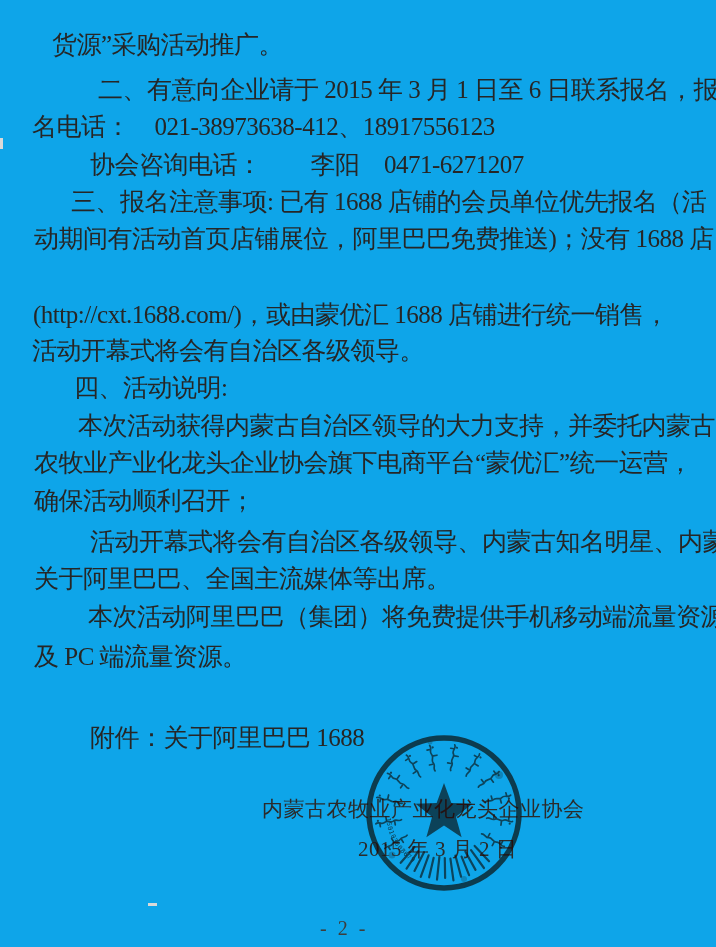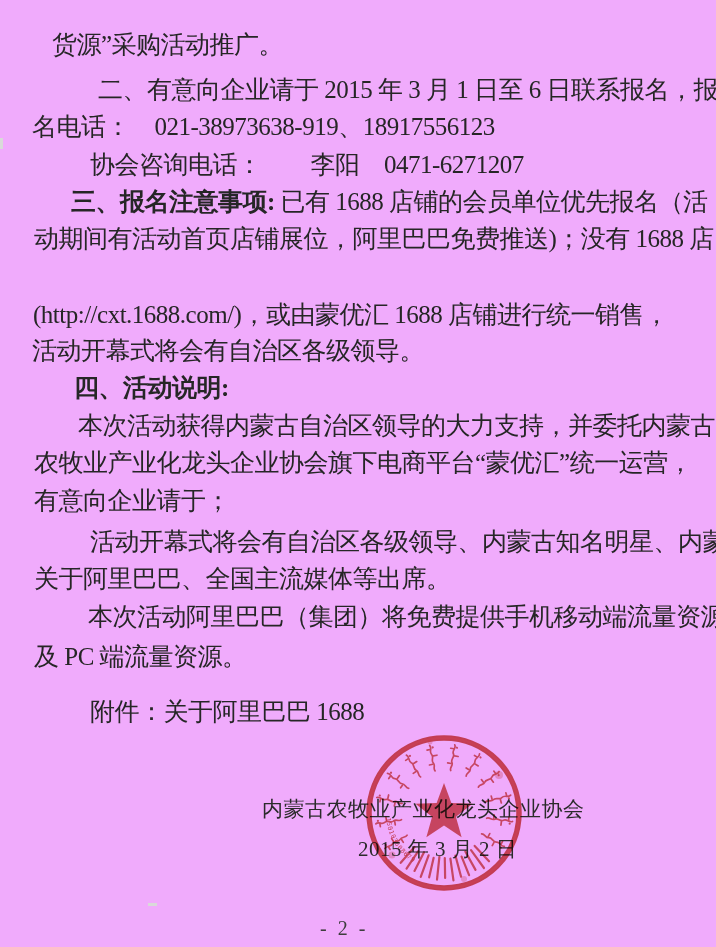--- a/index.html
+++ b/index.html
@@ -1,50 +1,50 @@
 <!DOCTYPE html>
 <html><head>
 <meta charset="utf-8">
 <style>
   html,body{margin:0;padding:0;background:#ffffff;}
   .page{
-    position:relative;width:716px;height:947px;background:#f0abfc;overflow:hidden;
+    position:relative;width:716px;height:947px;background:#0ea5e9;overflow:hidden;
     font-family:"Liberation Serif","DejaVu Serif",serif;color:#262626;
   }
   .ln{position:absolute;white-space:nowrap;font-size:25px;line-height:29px;letter-spacing:-0.5px;}
-  .ln .b{font-weight:bold;}
+  .ln .b{font-weight:normal;}
   .sig{position:absolute;white-space:nowrap;font-size:21px;line-height:25px;letter-spacing:0.5px;color:#2b2b2b;text-align:right;}
   .pagenum{position:absolute;white-space:nowrap;font-size:20px;letter-spacing:3px;color:#3d3d3d;}
   .seal{position:absolute;left:352px;top:721px;width:184px;height:184px;mix-blend-mode:multiply;opacity:0.93;}
   .speck{position:absolute;background:#d9d9d9;}
   .speck1{left:0;top:138px;width:3px;height:11px;}
   .speck2{left:148px;top:903px;width:9px;height:3px;}
 </style>
 </head>
 <body>
 
 <div class="page">
 
   <div class="ln" style="top:30px;left:52px"><span class="b"></span><span>货源”采购活动推广。</span></div>
   <div class="ln" style="top:75px;left:98px"><span class="b"></span><span>二、有意向企业请于 2015 年 3 月 1 日至 6 日联系报名，报</span></div>
-  <div class="ln" style="top:112px;left:32px"><span class="b"></span><span>名电话：　021-38973638-919、18917556123</span></div>
+  <div class="ln" style="top:112px;left:32px"><span class="b"></span><span>名电话：　021-38973638-412、18917556123</span></div>
   <div class="ln" style="top:150px;left:90px"><span class="b"></span><span>协会咨询电话：　　李阳　0471-6271207</span></div>
   <div class="ln" style="top:187px;left:71px"><span class="b">三、报名注意事项:</span><span> 已有 1688 店铺的会员单位优先报名（活</span></div>
   <div class="ln" style="top:224px;left:34px"><span class="b"></span><span>动期间有活动首页店铺展位，阿里巴巴免费推送)；没有 1688 店</span></div>
   <div class="ln" style="top:300px;left:33px"><span class="b"></span><span>(http://cxt.1688.com/)，或由蒙优汇 1688 店铺进行统一销售，</span></div>
   <div class="ln" style="top:336px;left:32px"><span class="b"></span><span>活动开幕式将会有自治区各级领导。</span></div>
   <div class="ln" style="top:373px;left:74px"><span class="b">四、活动说明:</span><span></span></div>
   <div class="ln" style="top:448px;left:34px"><span class="b"></span><span>农牧业产业化龙头企业协会旗下电商平台“蒙优汇”统一运营，</span></div>
   <div class="ln" style="top:411px;left:78px"><span class="b"></span><span>本次活动获得内蒙古自治区领导的大力支持，并委托内蒙古</span></div>
-  <div class="ln" style="top:486px;left:34px"><span class="b"></span><span>有意向企业请于；</span></div>
+  <div class="ln" style="top:486px;left:34px"><span class="b"></span><span>确保活动顺利召开；</span></div>
   <div class="ln" style="top:527px;left:90px"><span class="b"></span><span>活动开幕式将会有自治区各级领导、内蒙古知名明星、内蒙</span></div>
   <div class="ln" style="top:564px;left:34px"><span class="b"></span><span>关于阿里巴巴、全国主流媒体等出席。</span></div>
   <div class="ln" style="top:602px;left:88px"><span class="b"></span><span>本次活动阿里巴巴（集团）将免费提供手机移动端流量资源</span></div>
   <div class="ln" style="top:642px;left:34px"><span class="b"></span><span>及 PC 端流量资源。</span></div>
-  <div class="ln" style="top:697px;left:90px"><span class="b"></span><span>附件：关于阿里巴巴 1688</span></div>
+  <div class="ln" style="top:723px;left:90px"><span class="b"></span><span>附件：关于阿里巴巴 1688</span></div>
 
   <div class="sig" style="top:797px;left:262px">内蒙古农牧业产业化龙头企业协会</div>
   <div class="sig" style="top:837px;left:358px">2015 年 3 月 2 日</div>
 
   <div class="pagenum" style="top:917px;left:320px">- 2 -</div>
 
   <svg class="seal" viewBox="-92 -92 184 184" aria-hidden="true">
     <defs>
       <g id="mg" stroke="#c5352e" stroke-width="1.7" fill="none" stroke-linecap="round">
         <path d="M0,-69 c2.2,3 -2.2,6 0,9 c2.2,3 -2.2,6 0,9 c1.8,2.6 -1.8,5.2 0,8"></path>

